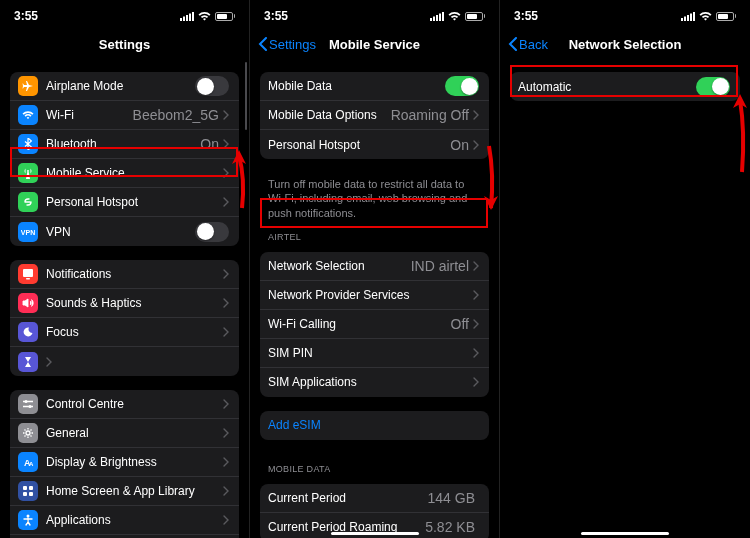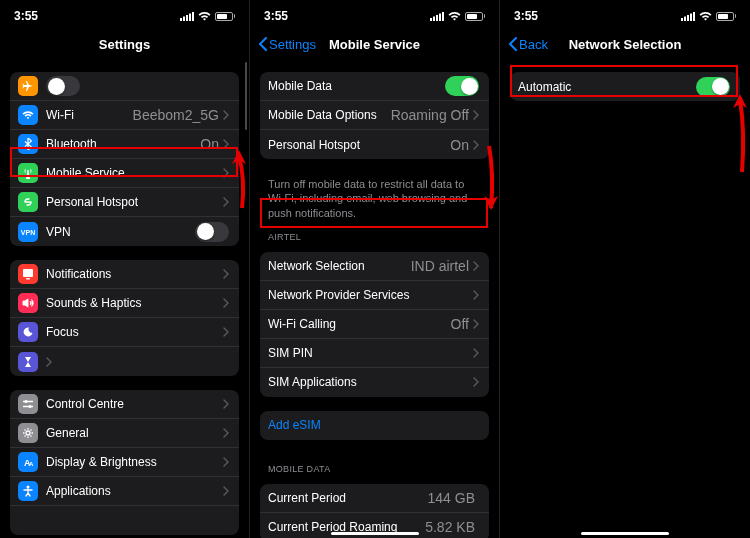--- a/index.html
+++ b/index.html
@@ -106,20 +106,21 @@
       <span class="nav-title">Settings</span>
     </div>
     <div class="content" id="s1content">
         <div class="group">
           <div class="row">
             <span class="icon-box ic-airplane">
               <svg width="12" height="12" viewBox="0 0 12 12">
                 <path d="M11 6 L7 5 L5 1 L4 1 L5 5 L2 5 L1 3.5 L0.5 3.5 L1 6 L0.5 8.5 L1 8.5 L2 7 L5 7 L4 11 L5 11 L7 7 L11 6 Z" fill="#fff"></path>
               </svg>
             </span>
+            <span class="label">Airplane Mode</span>
             <div class="toggle off">
               <div class="knob"></div>
             </div>
           </div>
           <div class="row">
             <span class="icon-box ic-wifi">
               <svg width="12" height="10" viewBox="0 0 12 10">
                 <path d="M6 9 L4.7 7.7 A1.9 1.9 0 0 1 7.3 7.7 Z M2.5 5.5 A5 5 0 0 1 9.5 5.5 L8.3 6.7 A3.3 3.3 0 0 0 3.7 6.7 Z M0.5 3.5 A7.8 7.8 0 0 1 11.5 3.5 L10.3 4.7 A6.1 6.1 0 0 0 1.7 4.7 Z" fill="#fff"></path>
               </svg>
             </span>
@@ -268,20 +269,36 @@
             </span>
           </div>
           <div class="row">
             <span class="icon-box ic-display">
               <svg width="12" height="10" viewBox="0 0 12 10">
                 <text x="2" y="9" font-size="9" font-weight="700" fill="#fff" font-family="Arial">A</text>
                 <text x="7" y="9" font-size="6" font-weight="700" fill="#fff" font-family="Arial">A</text>
               </svg>
             </span>
             <span class="label">Display &amp; Brightness</span>
+            <span class="chev">
+              <svg viewBox="0 0 6 10">
+                <path d="M1 1 L5 5 L1 9" stroke="#5a5a5e" stroke-width="1.4" fill="none" stroke-linecap="round"></path>
+              </svg>
+            </span>
+          </div>
+          <div class="row">
+            <span class="icon-box ic-home">
+              <svg width="10" height="10" viewBox="0 0 10 10">
+                <rect x="0" y="0" width="4" height="4" rx="1" fill="#fff"></rect>
+                <rect x="6" y="0" width="4" height="4" rx="1" fill="#fff"></rect>
+                <rect x="0" y="6" width="4" height="4" rx="1" fill="#fff"></rect>
+                <rect x="6" y="6" width="4" height="4" rx="1" fill="#fff"></rect>
+              </svg>
+            </span>
+            <span class="label">Home Screen &amp; App Library</span>
             <span class="chev">
               <svg viewBox="0 0 6 10">
                 <path d="M1 1 L5 5 L1 9" stroke="#5a5a5e" stroke-width="1.4" fill="none" stroke-linecap="round"></path>
               </svg>
             </span>
           </div>
           <div class="row">
             <span class="icon-box ic-access">
               <svg width="10" height="12" viewBox="0 0 10 12">
                 <circle cx="5" cy="2" r="1.5" fill="#fff"></circle>

